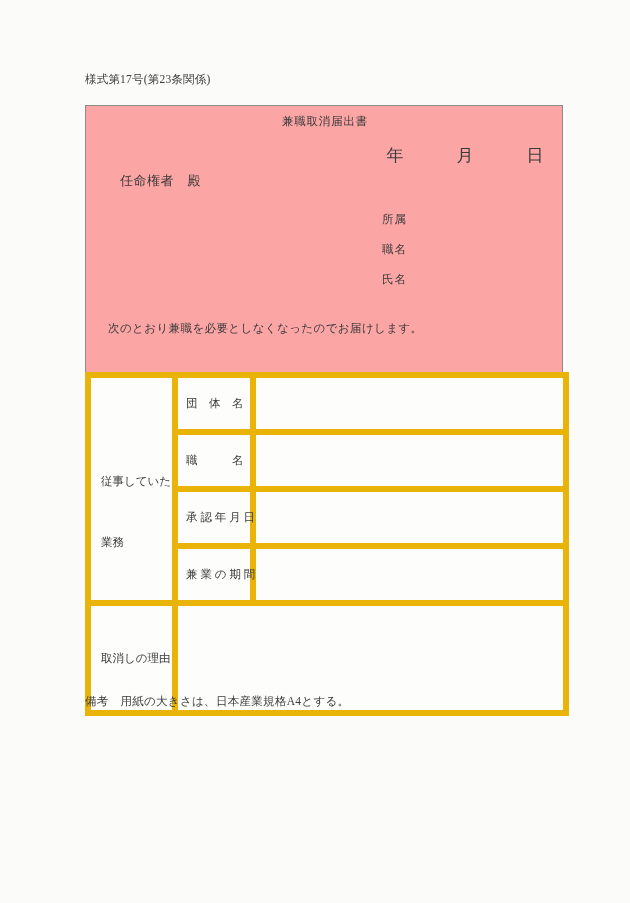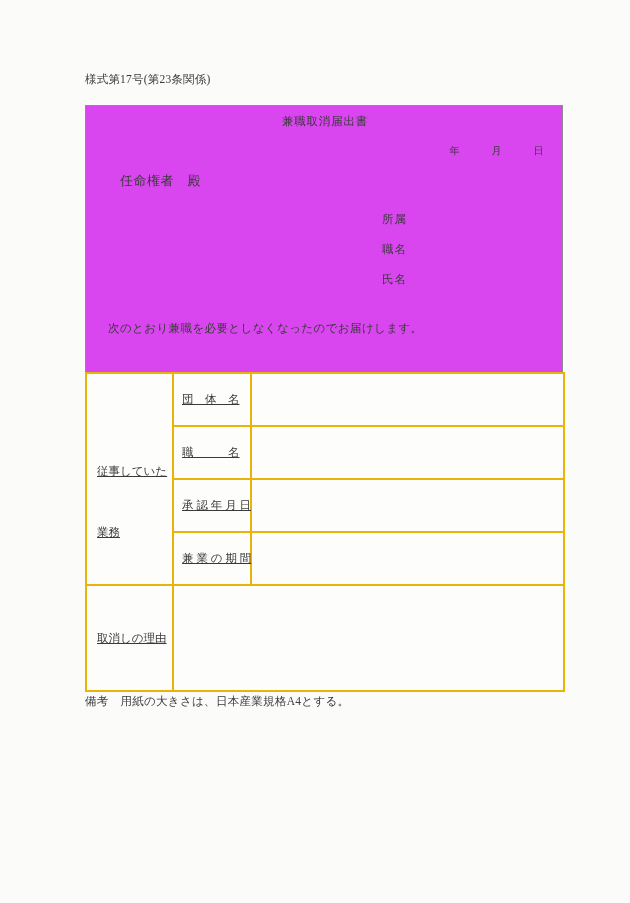--- a/index.html
+++ b/index.html
@@ -37,36 +37,36 @@
 
   
   .decl-box {
     position: absolute;
     left: 73px;
     top: 105px;
     width: 478px;
     height: 278px;
     border: 1px solid #8c8c8c;
     box-sizing: border-box;
-    background: #d946ef;
+    background: #fca5a5;
   }
   .doc-title {
     position: absolute;
     left: 0;
     top: 8px;
     width: 478px;
     text-align: center;
     font-size: 11.5px;
     letter-spacing: 0.8px;
   }
   .date-line {
     position: absolute;
     right: 18px;
     top: 38px;
-    font-size: 10px;
+    font-size: 17px;
     letter-spacing: 0.5px;
     white-space: pre;
     margin-left: 13px;
   }
   .addressee {
     position: absolute;
     left: 18px;
     top: 66px;
     font-size: 13px;
     letter-spacing: 0.5px;
@@ -99,26 +99,25 @@
   .form-table {
     position: absolute;
     left: 73px;
     top: 372px;
     width: 478px;
     border-collapse: collapse;
     table-layout: fixed;
     background: #fdfdfc;
   }
   .form-table td {
-    border: 2px solid #eab308;
+    border: 6px solid #eab308;
     font-size: 11.5px;
     padding: 0 8px;
     vertical-align: middle;
     color: #3a3a3a;
-    text-decoration: underline;
   }
   .col-a { width: 87px; }
   .col-b { width: 78px; }
   .col-c { width: 313px; }
 
   td.group-label {
     vertical-align: middle;
     line-height: 16px;
     padding-left: 10px;
   }

